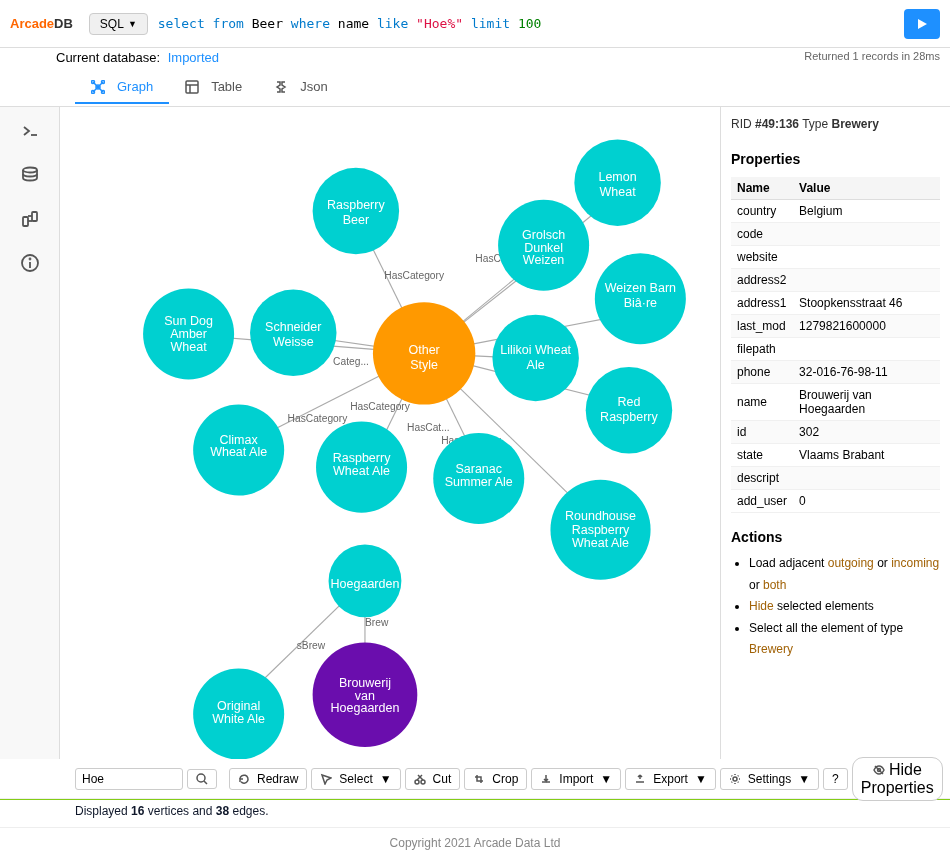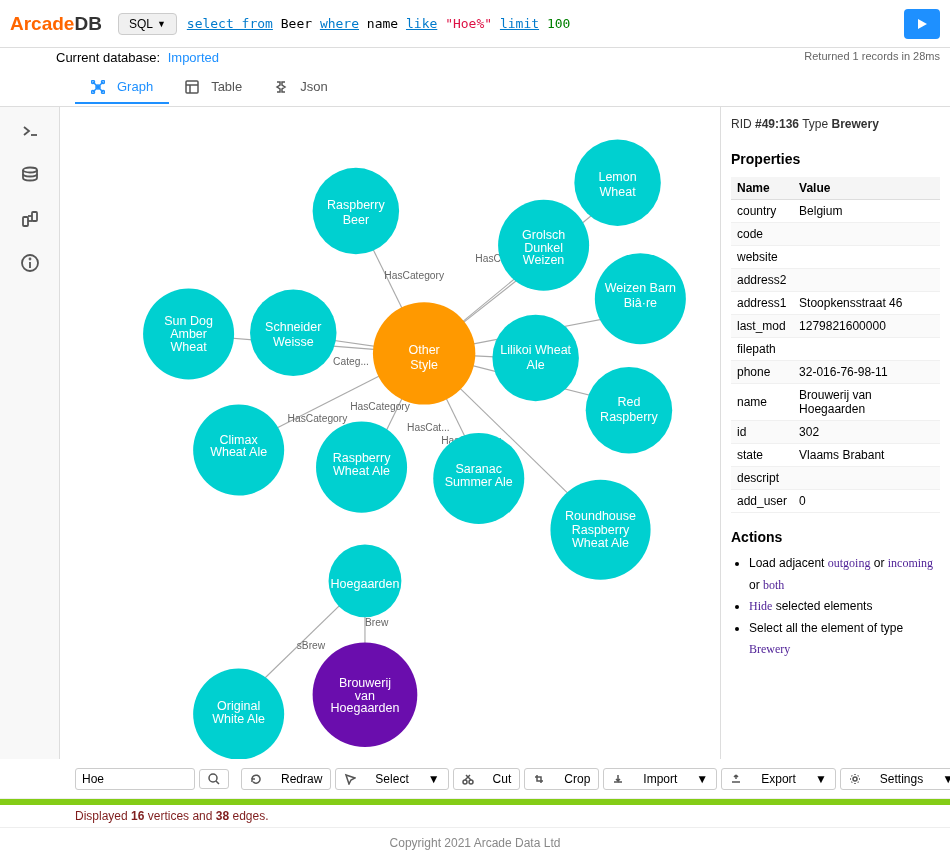--- a/index.html
+++ b/index.html
@@ -1,39 +1,39 @@
 <!DOCTYPE html>
 <html><head>
   <meta charset="utf-8">
   <style>
     * { box-sizing: border-box; margin: 0; padding: 0; }
     body { font-family: -apple-system, BlinkMacSystemFont, 'Segoe UI', Arial, sans-serif; font-size: 13px; background: #fff; width: 950px; height: 860px; overflow: hidden; }
 
     
     #top-bar { display: flex; align-items: center; background: #fff; border-bottom: 1px solid #ddd; padding: 6px 10px; gap: 10px; height: 48px; }
-    #logo { font-weight: bold; font-size: 19px; color: #ff6600; margin-right: 6px; }
+    #logo { font-weight: bold; font-size: 13px; color: #ff6600; margin-right: 6px; }
     #logo span { color: #333; }
     #sql-badge { background: #f0f0f0; border: 1px solid #ccc; border-radius: 4px; padding: 3px 10px; font-size: 12px; display: flex; align-items: center; gap: 4px; cursor: pointer; }
     #sql-badge .arrow { font-size: 9px; }
     #run-btn { background: #1e90ff; border: none; border-radius: 4px; width: 36px; height: 30px; cursor: pointer; display: flex; align-items: center; justify-content: center; }
     #run-btn svg { fill: white; }
 
     
     #sub-bar { display: flex; justify-content: space-between; padding: 2px 10px 4px 56px; background: #fff; }
 
     
     #tabs-bar { display: flex; align-items: center; border-bottom: 1px solid #ddd; padding: 0 10px 0 75px; background: #fff; height: 38px; }
     .tab { padding: 8px 16px; cursor: pointer; font-size: 13px; color: #555; display: flex; align-items: center; gap: 12px; border-bottom: 2px solid transparent; }
     .tab.active { border-bottom: 2px solid #1e90ff; color: #1e90ff; font-weight: 500; }
     .tab svg { width: 14px; height: 14px; }
 
     
     #toolbar { display: flex; align-items: center; gap: 4px; padding: 6px 10px 6px 75px; border-bottom: 1px solid #eee; background: #fff; height: 40px; }
-    #search-box { border: 1px solid #ccc; border-radius: 3px; padding: 3px 6px; font-size: 12px; width: 120px; }
-    .tool-btn { background: #fff; border: 1px solid #ccc; border-radius: 3px; padding: 3px 8px; font-size: 12px; cursor: pointer; display: flex; align-items: center; gap: 19px; }
+    #search-box { border: 1px solid #ccc; border-radius: 3px; padding: 3px 6px; font-size: 12px; width: 108px; }
+    .tool-btn { background: #fff; border: 1px solid #ccc; border-radius: 3px; padding: 3px 8px; font-size: 12px; cursor: pointer; display: flex; align-items: center; gap: 7px; }
     .tool-sep { width: 1px; height: 20px; background: #ddd; margin: 0 2px; }
     #hide-props-btn { margin-left: auto; background: #fff; border: 1px solid #ccc; border-radius: 11px; padding: 3px 8px; font-size: 16px; cursor: pointer; }
 
     
     #main { display: flex; height: calc(860px - 48px - 24px - 38px - 40px - 30px); }
 
     
     #sidebar { width: 60px; background: #f8f8f8; border-right: 1px solid #ddd; display: flex; flex-direction: column; align-items: center; padding: 10px 0; gap: 16px; }
     .sidebar-icon { width: 28px; height: 28px; display: flex; align-items: center; justify-content: center; cursor: pointer; color: #555; font-size: 16px; }
 
@@ -44,38 +44,38 @@
     #props-panel { width: 230px; border-left: 1px solid #ddd; background: #fff; overflow-y: auto; padding: 10px; font-size: 12px; }
     #props-rid { font-size: 12px; color: #333; margin-bottom: 20px; }
     #props-rid strong { color: #333; }
     #props-title { font-size: 14px; font-weight: 600; margin-bottom: 10px; }
     .props-table { width: 100%; border-collapse: collapse; margin-bottom: 16px; }
     .props-table th { text-align: left; padding: 4px 6px; font-weight: 600; font-size: 12px; border-bottom: 1px solid #ddd; background: #f5f5f5; }
     .props-table td { padding: 4px 6px; font-size: 12px; border-bottom: 1px solid #f0f0f0; }
     .props-table tr:nth-child(even) td { background: #fafafa; }
     #actions-title { font-size: 14px; font-weight: 600; margin-bottom: 8px; }
     #actions-list { list-style: disc; padding-left: 18px; font-size: 12px; line-height: 1.8; }
-    #actions-list li a { color: #4c1d95; text-decoration: none; font-family: Liberation Serif, serif; }
+    #actions-list li a { color: #a16207; text-decoration: none; }
 
     
     #footer { text-align: center; padding: 8px; font-size: 12px; color: #888; border-top: 1px solid #eee; background: #fff; height: 30px; }
 
     
-    #status-bar { padding: 4px 10px 4px 75px; font-size: 12px; color: #7f1d1d; background: #fff; border-top: 6px solid #84cc16; height: 28px; }
+    #status-bar { padding: 4px 10px 4px 75px; font-size: 12px; color: #0f172a; background: #fff; border-top: 1px solid #84cc16; height: 28px; }
     #status-bar strong { font-weight: bold; }
 
     
     #graph-svg { width: 100%; height: 100%; }
     .node-label { font-size: 11px; text-anchor: middle; dominant-baseline: central; pointer-events: none; fill: white; font-weight: 500; }
     .edge-line { stroke: #aaa; stroke-width: 1; fill: none; marker-end: url(#arrow); }
     .edge-label { font-size: 9px; fill: #666; }
 
     
     #query-display { font-family: monospace; font-size: 13px; }
-    .q-kw { color: #007acc; text-decoration: underline; }
+    .q-kw { color: #007acc; }
     .q-str { color: #d14; }
     .q-num { color: #008000; }
   </style>
 </head>
 <body>
 
 <div id="top-bar">
   <div id="logo">Arcade<span>DB</span></div>
   <div id="sql-badge">
     <span>SQL</span>

